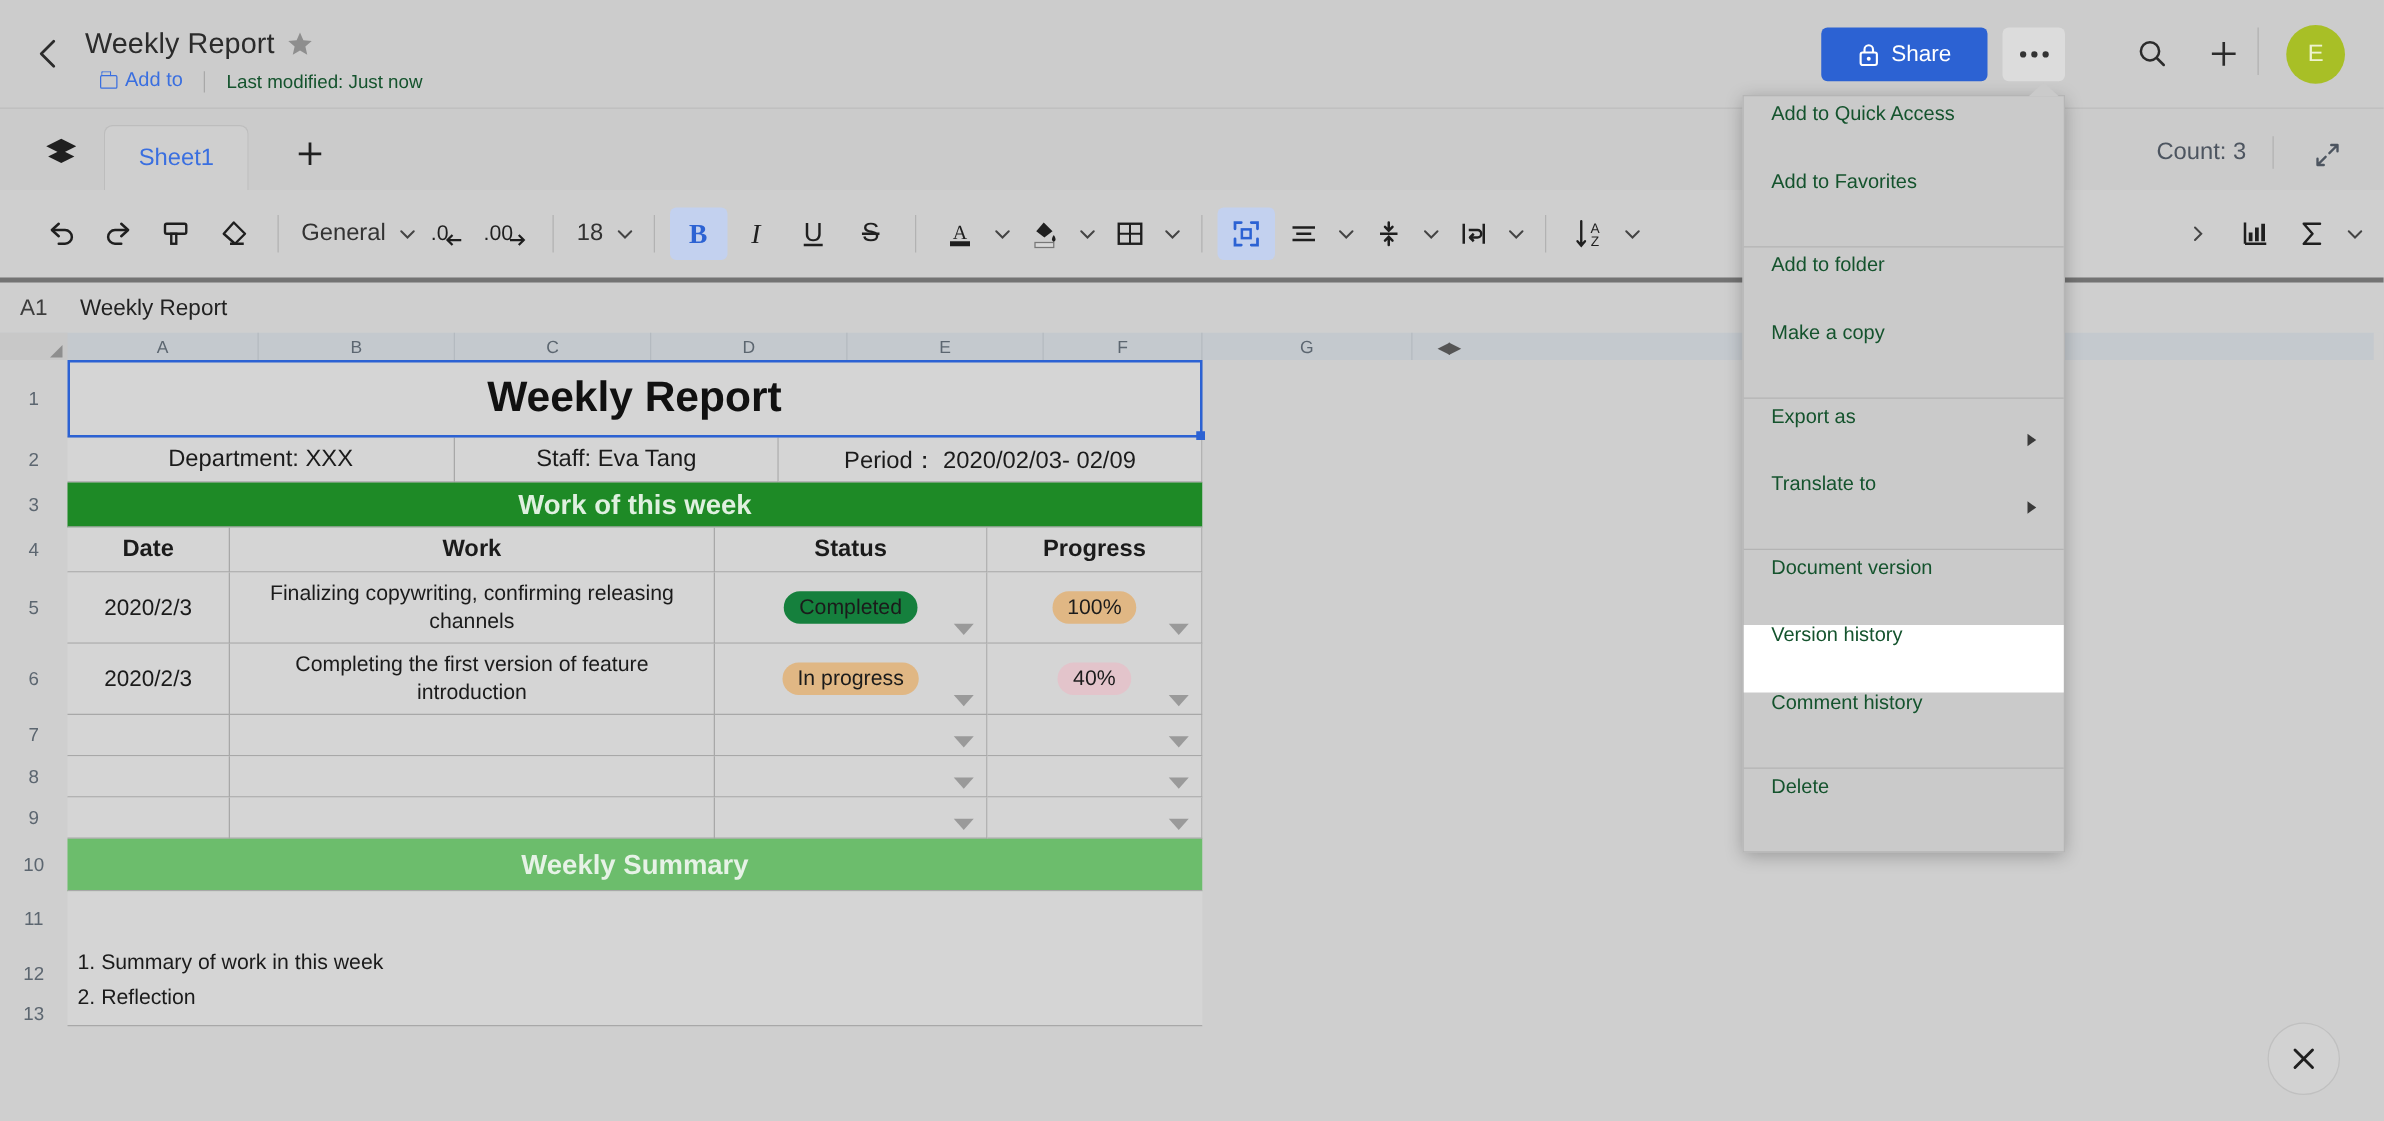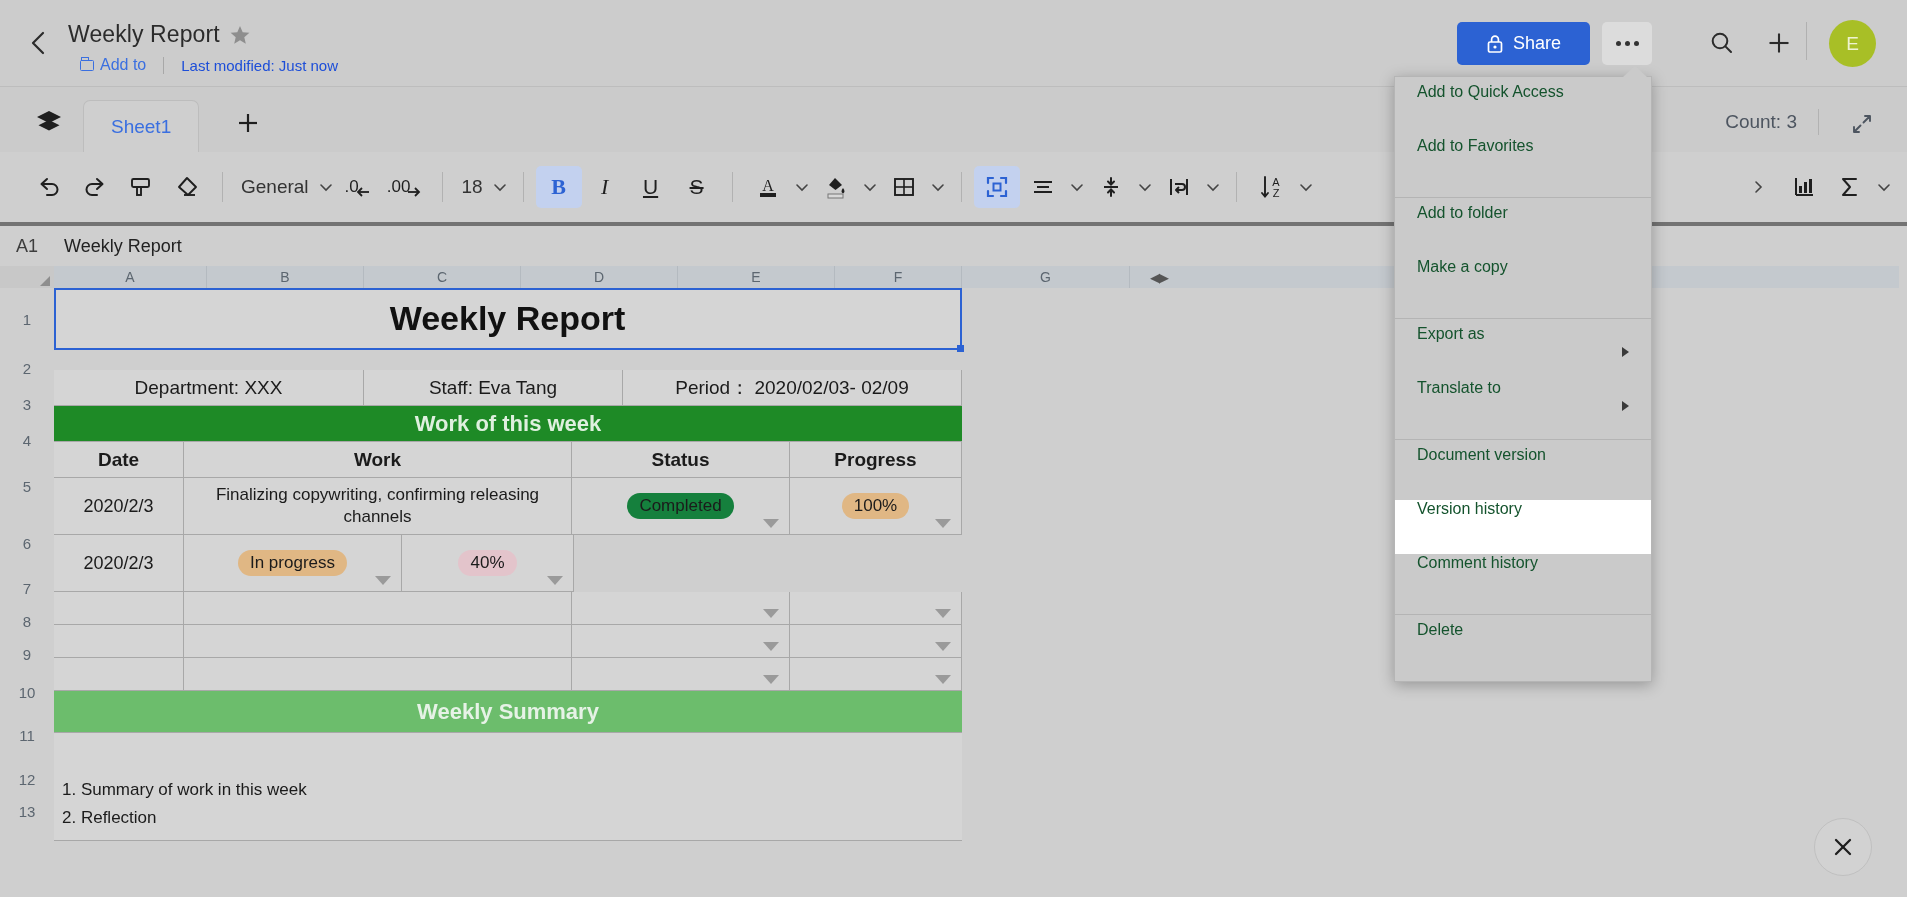--- a/index.html
+++ b/index.html
@@ -26,21 +26,21 @@
   .addto-link {
     display:flex; align-items:center; gap:6px;
     color:#3a6fe0; font-size:16px; cursor:pointer;
   }
   .folder-box { width:14px; height:11px; border:1.6px solid #3a6fe0; border-radius:1.5px; position:relative; }
   .folder-box:before {
     content:""; position:absolute; left:0px; top:-4px; width:6px; height:3px;
     border:1.6px solid #3a6fe0; border-bottom:none; border-radius:1px 1px 0 0;
   }
   .sep-vert { width:1px; height:17px; background:#a8a8a8; margin:0 17px; }
-  .lastmod { font-size:15px; color:#1d4ed8; }
+  .lastmod { font-size:15px; color:#14532d; }
 
   .share-btn {
     position:absolute; left:1457px; top:22px; width:133px; height:43px;
     background:#2c62d3; border-radius:5px; color:#fff;
     display:flex; align-items:center; justify-content:center; gap:9px;
     font-size:18px; cursor:pointer;
   }
   .more-btn {
     position:absolute; left:1602px; top:22px; width:50px; height:43px;
     background:#dcdcdc; border-radius:5px;
@@ -128,21 +128,21 @@
   .c-title {
     justify-content:center; font-size:34px; font-weight:bold; color:#111;
     background:#d5d5d5;
   }
   .sel-outline {
     position:absolute; left:54px; top:22px; width:908px; height:62px;
     border:2.5px solid #2c62d3; pointer-events:none; z-index:5;
   }
   .sel-handle { position:absolute; right:-4px; bottom:-4px; width:7px; height:7px; background:#2c62d3; }
 
-  .c-info { justify-content:center; font-size:19px; color:#1b1b1b;margin-top:20px; }
+  .c-info { justify-content:center; font-size:19px; color:#1b1b1b; }
   .greenbar-dark {
     background:#1e8a26; color:#dff0df; font-weight:bold; font-size:22px;
     justify-content:center; border-right:none;
   }
   .greenbar-light {
     background:#6cbd6c; color:#e6f2e6; font-weight:bold; font-size:22px;
     justify-content:center; border-right:none;
   }
   .c-head { justify-content:center; font-weight:bold; font-size:19px; }
   .c-wrap { justify-content:center; text-align:center; padding:0 10px; font-size:17px; line-height:1.28; }
@@ -535,20 +535,21 @@
         </div>
         <div class="cell cell-center" style="width:172px;height:57px">
           <span class="pill pill-orange">100%</span>
           <span class="dropdown-caret"></span>
         </div>
         <div class="cell empty-right" style="width:945px;height:57px"></div>
       </div>
 
       <div class="srow">
         <div class="cell c-date" style="width:130px;height:57px">2020/2/3</div>
+        <div class="cell c-wrap" style="width:388px;height:57px">Completing the first version of feature introduction</div>
         <div class="cell cell-center" style="width:218px;height:57px">
           <span class="pill pill-orange">In progress</span>
           <span class="dropdown-caret"></span>
         </div>
         <div class="cell cell-center" style="width:172px;height:57px">
           <span class="pill pill-pink">40%</span>
           <span class="dropdown-caret"></span>
         </div>
         <div class="cell empty-right" style="width:945px;height:57px"></div>
       </div>

